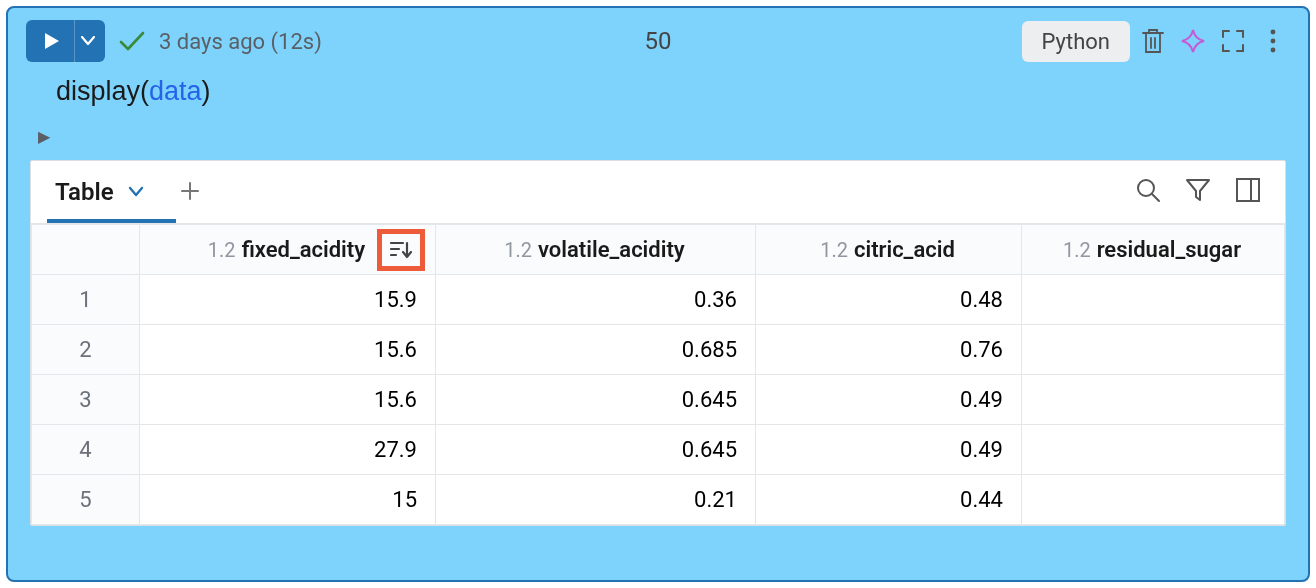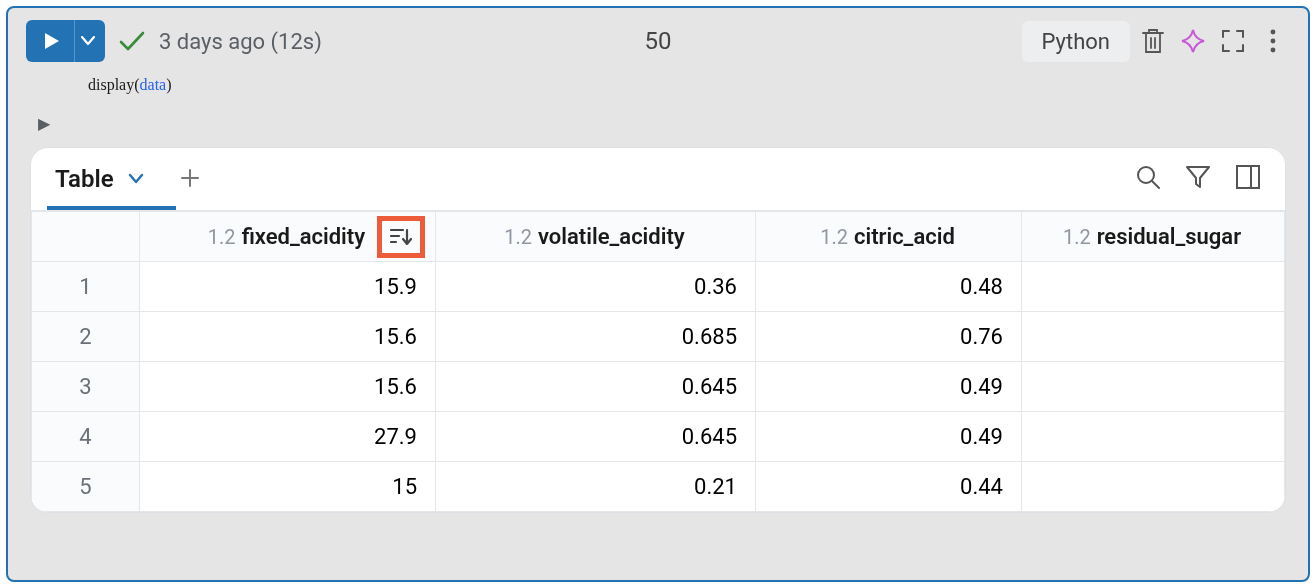--- a/index.html
+++ b/index.html
@@ -7,21 +7,21 @@
   font-family: -apple-system, BlinkMacSystemFont, "Segoe UI", Roboto, sans-serif;
   background: #fff;
   width: 1316px;
   height: 588px;
   overflow: hidden;
 }
 .cell-container {
   border: 2px solid #2272B4;
   border-radius: 8px;
   margin: 6px;
-  background: #e5e5e5;
+  background: #7dd3fc;
   height: 576px;
   overflow: hidden;
 }
 .toolbar {
   display: flex;
   align-items: center;
   padding: 12px 18px;
   gap: 14px;
 }
 .run-btn {
@@ -52,42 +52,42 @@
 .toolbar-right { margin-left: auto; display: flex; align-items: center; gap: 6px; }
 .lang-pill {
   background: #eceef0;
   color: #444;
   padding: 8px 20px;
   border-radius: 6px;
   font-size: 22px;
 }
 .icon-btn { cursor: pointer; color: #555; display: flex; align-items: center; justify-content: center; width: 34px; height: 34px; }
 .code-line {
-  padding: 2px 18px 14px 80px;
-  font-family: Liberation Serif, serif;
-  font-size: 16px;
+  padding: 2px 18px 14px 48px;
+  font-family: Liberation Sans, sans-serif;
+  font-size: 27px;
 }
 .tok-func { color: #1a1a1a; }
 .tok-paren { color: #1a1a1a; }
 .tok-var { color: #2563eb; }
 .spark-jobs {
   padding: 6px 30px 14px 30px;
   color: #5a5f66;
   font-size: 24px;
   display: flex;
   align-items: center;
   gap: 6px;
   cursor: pointer;
 }
 .caret-right { font-size: 16px; color: #5a5f66; }
 .output-panel {
   background: #fff;
   margin: 0 22px 0 22px;
   border: 1px solid #dcdfe3;
-  border-radius: 18px;
+  border-radius: 2px;
   overflow: hidden;
 }
 .output-tabs {
   display: flex;
   align-items: center;
   padding: 16px 24px 0 24px;
   gap: 24px;
   border-bottom: 1px solid #e4e7ea;
 }
 .tab {

